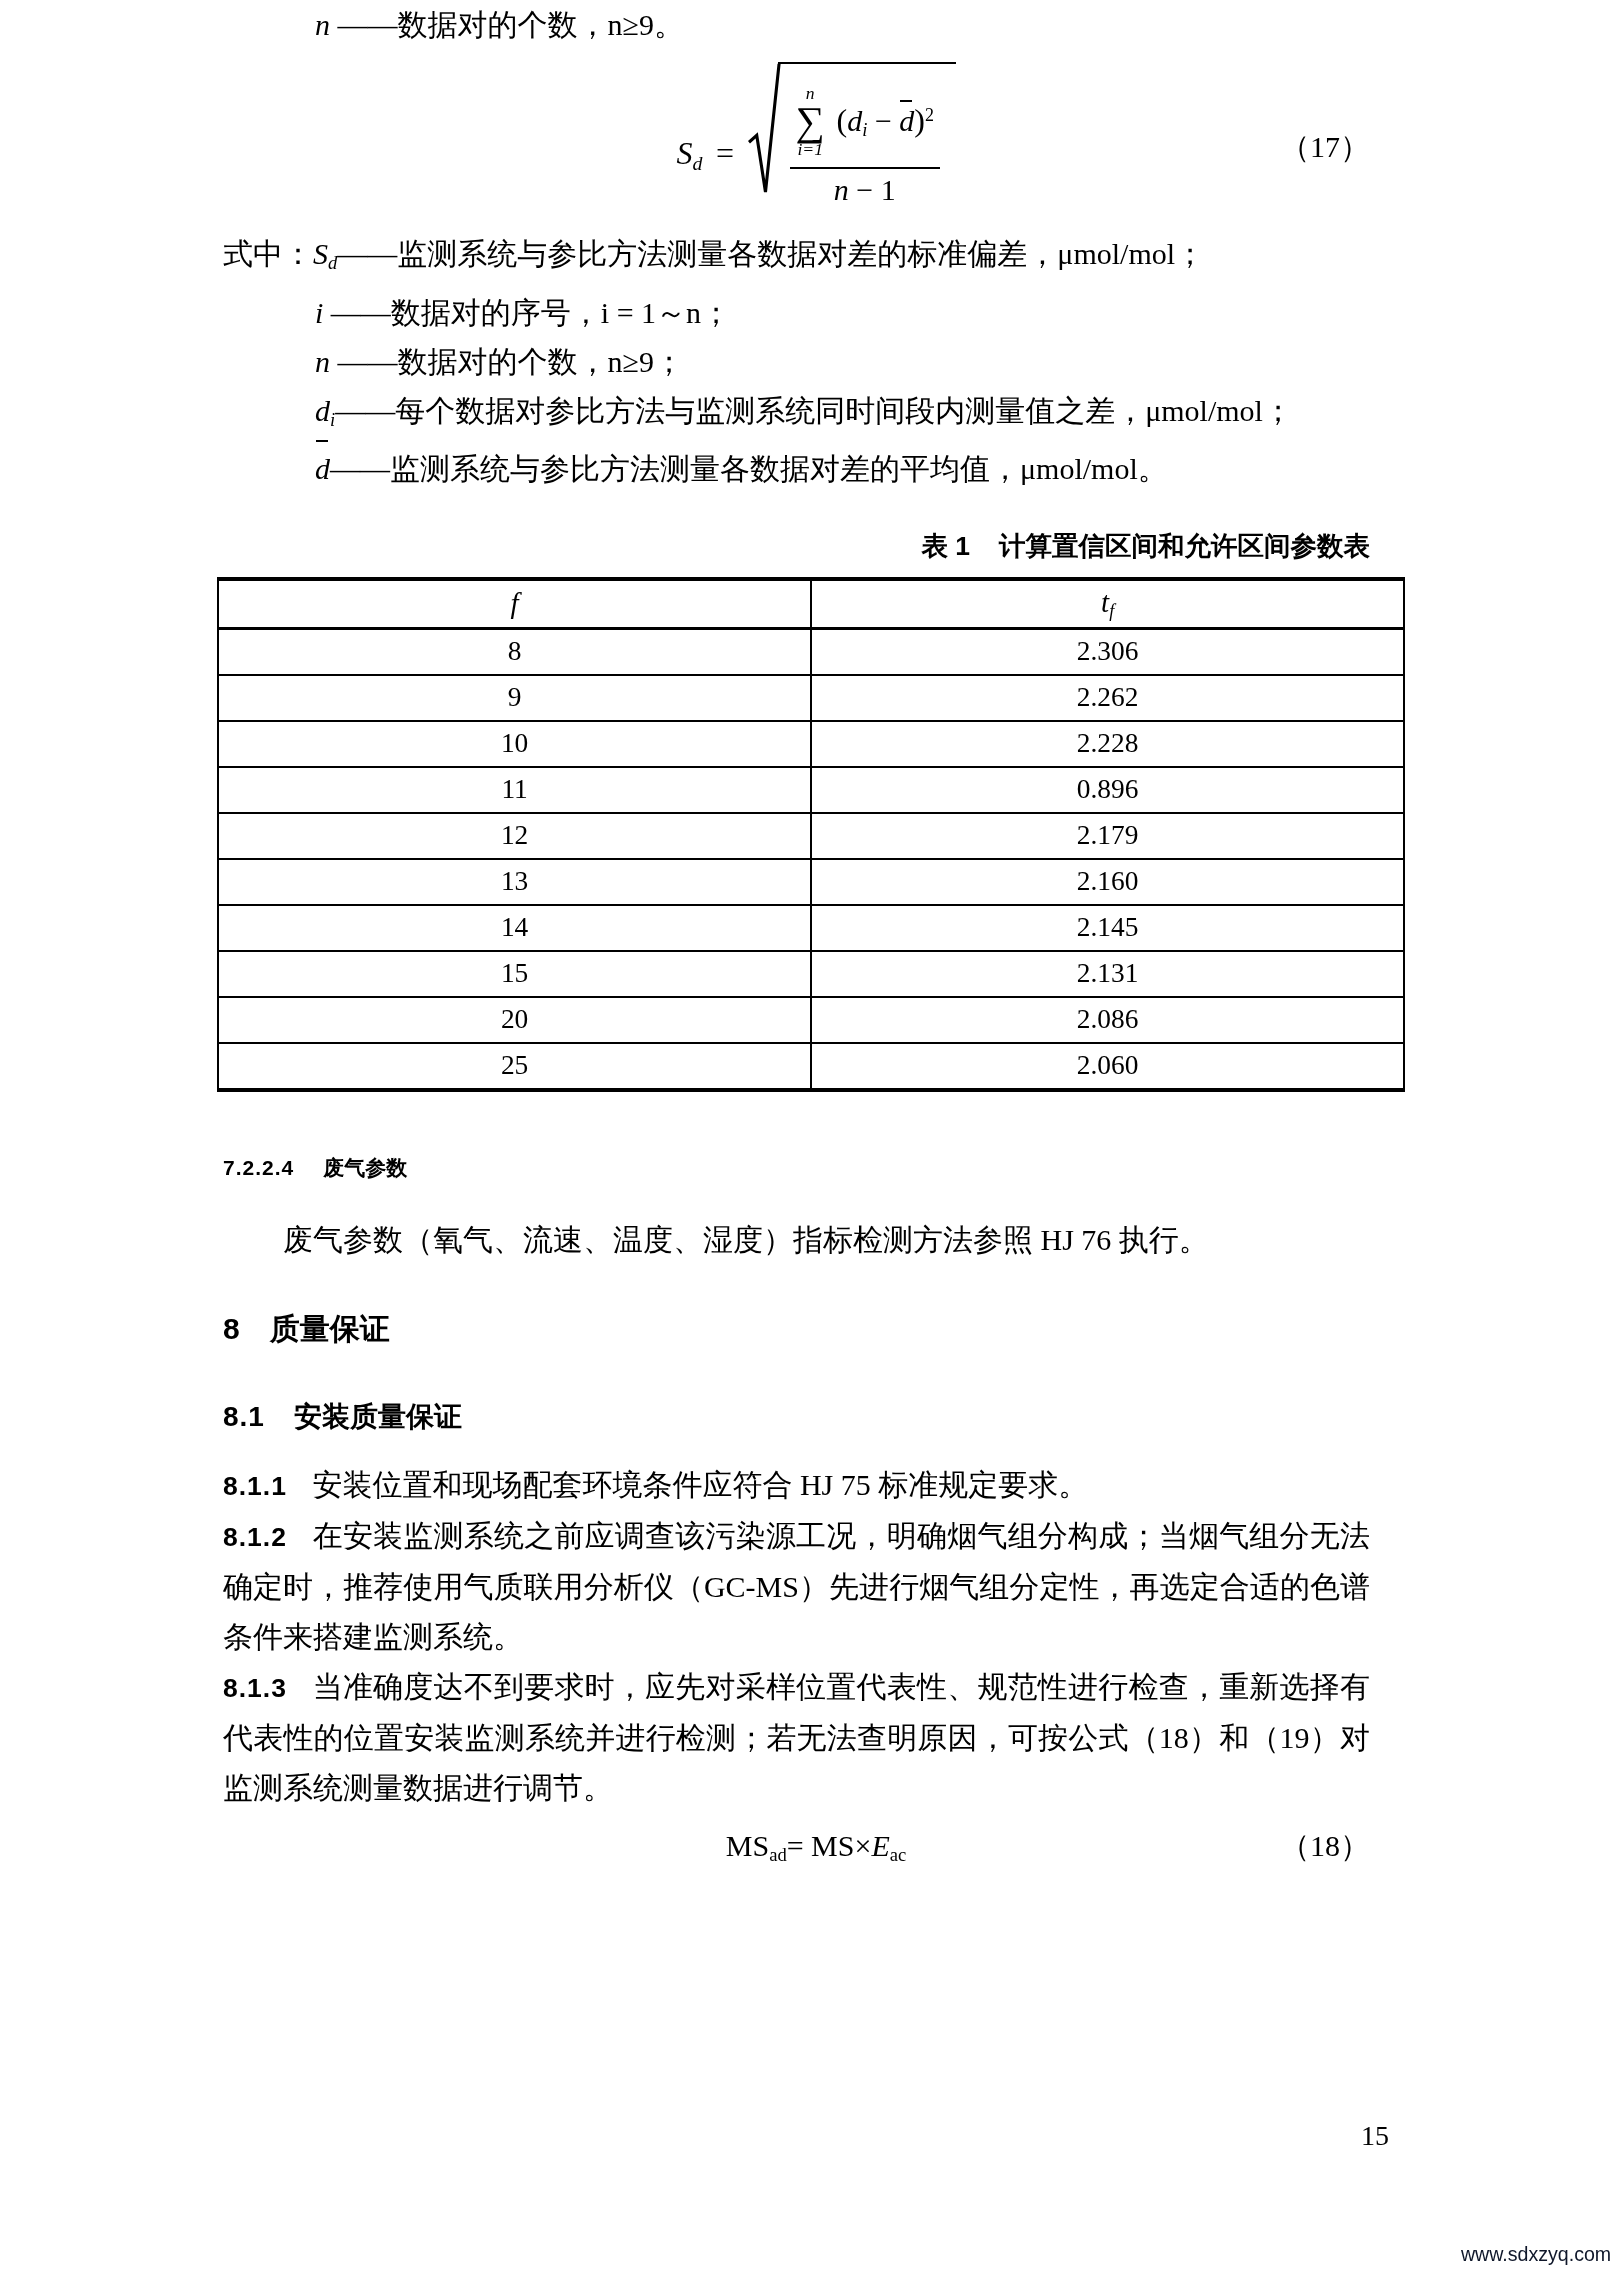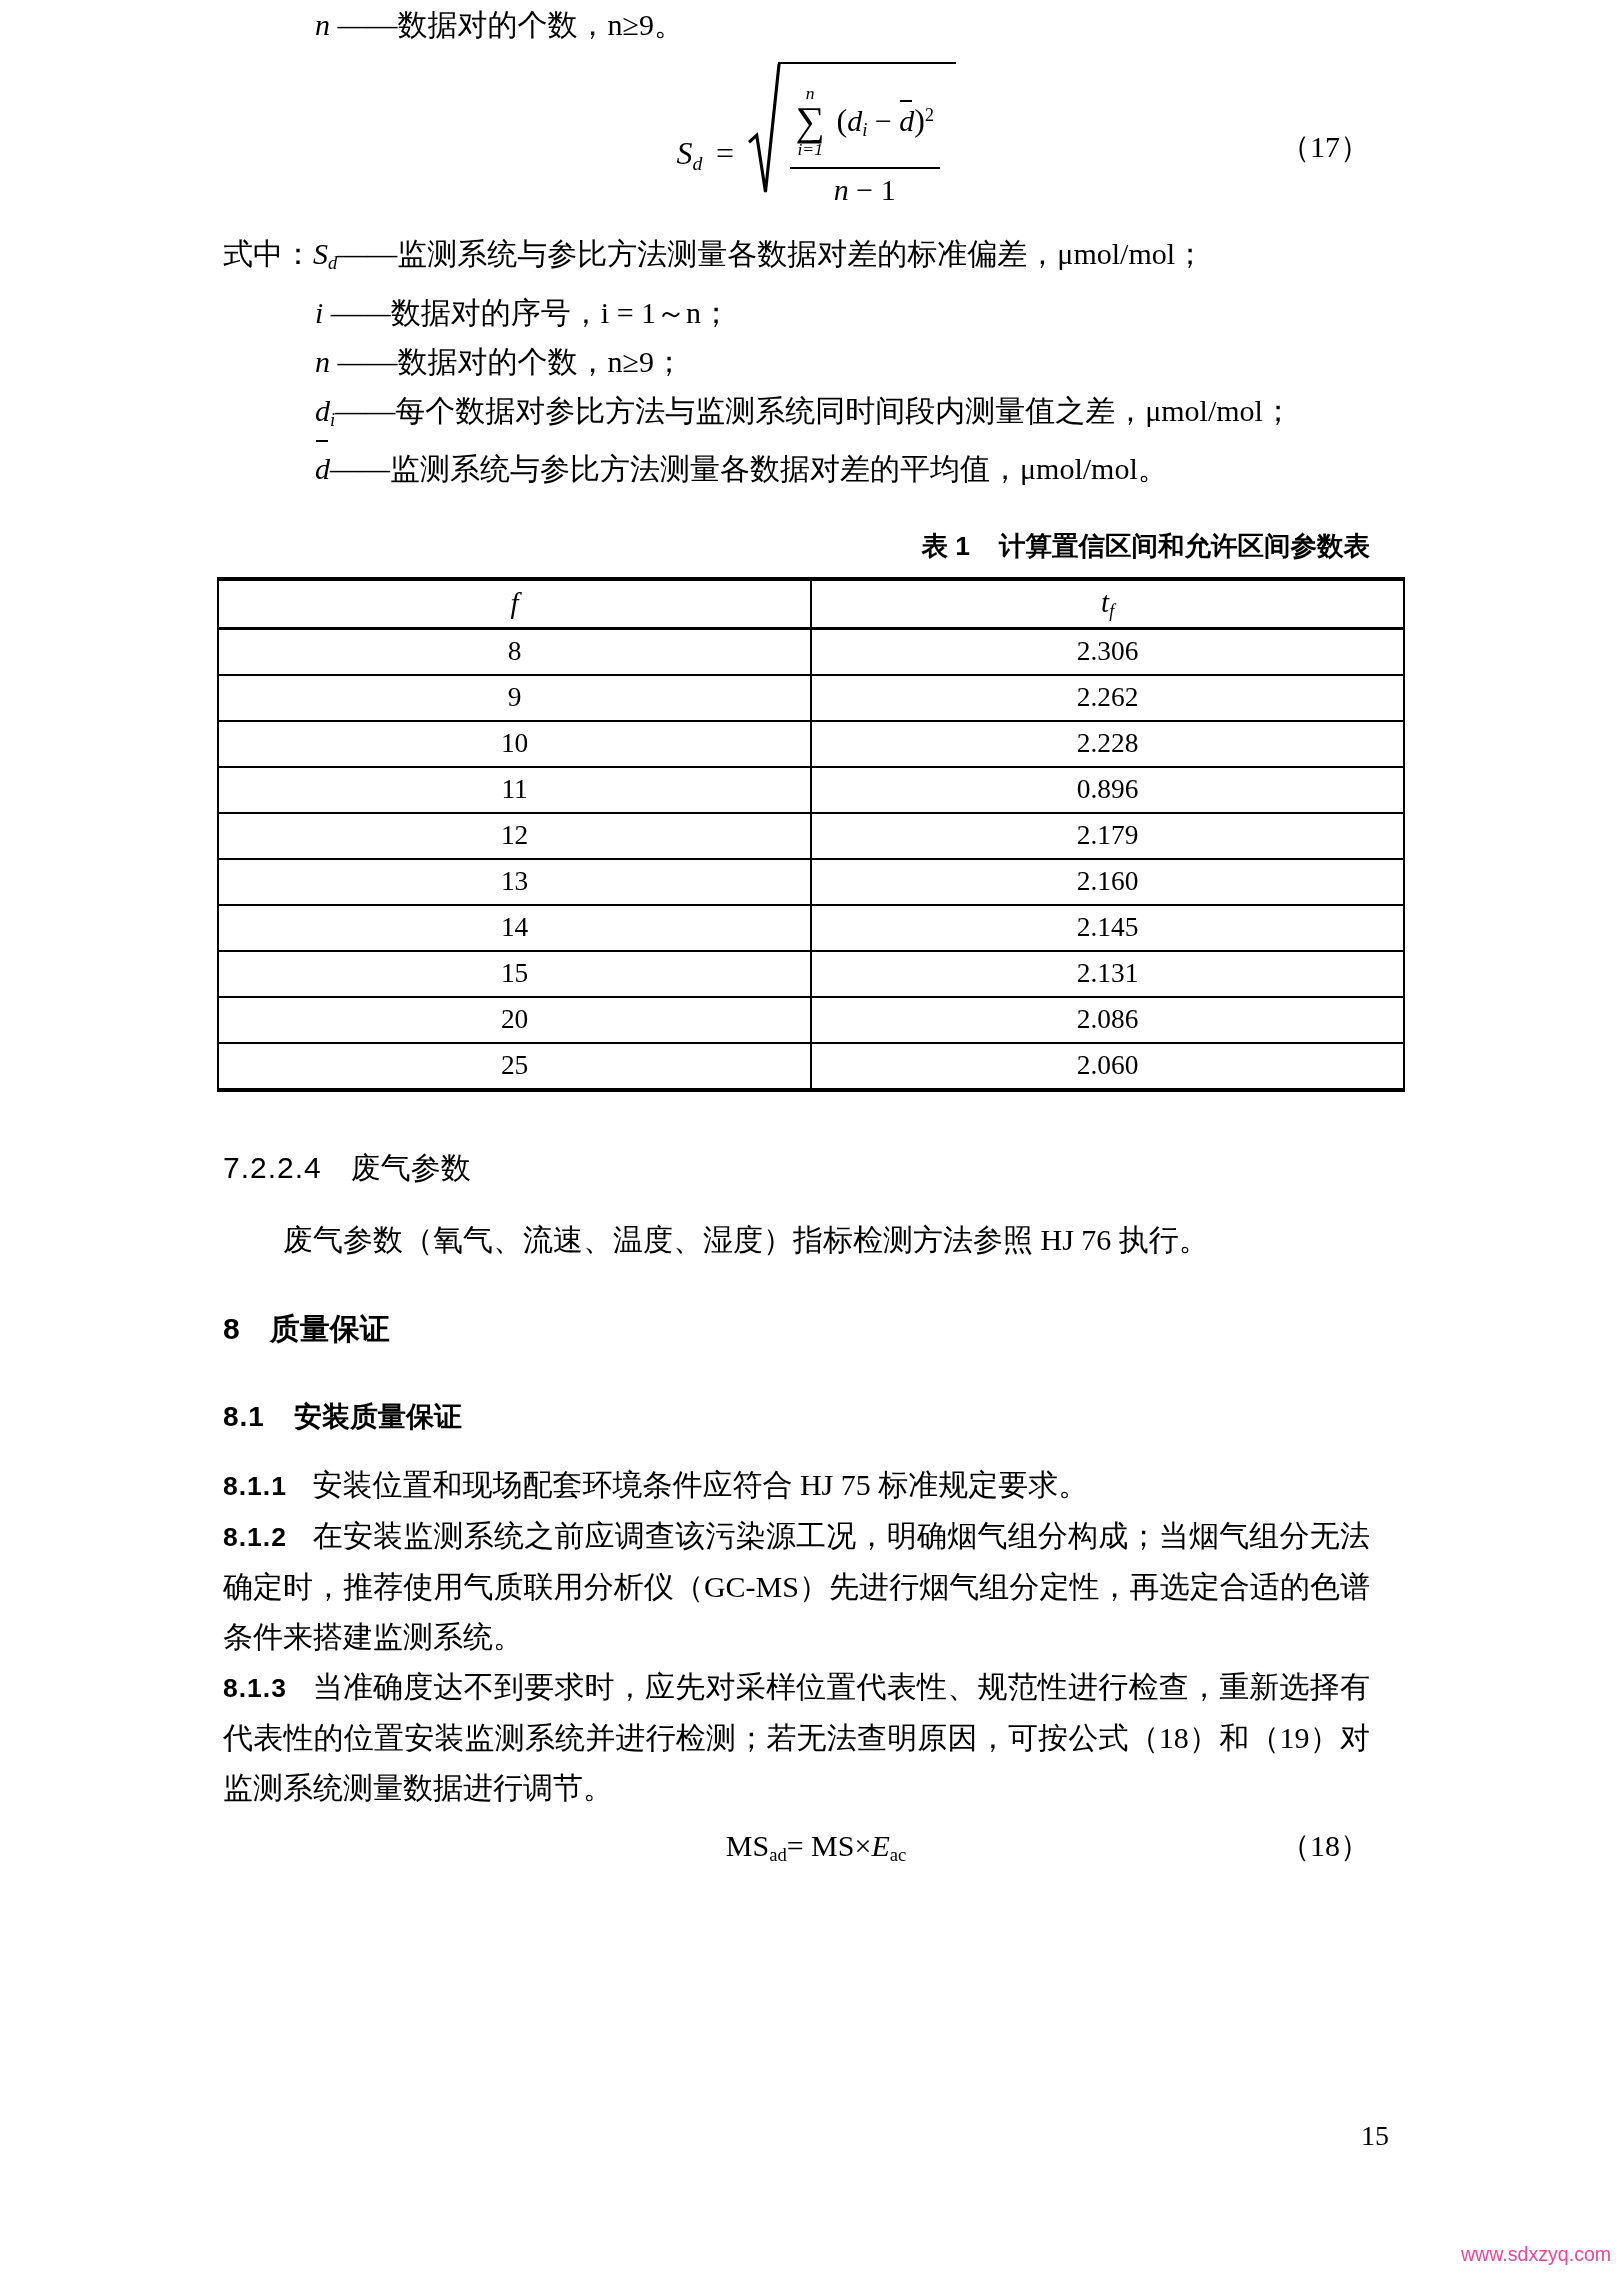--- a/index.html
+++ b/index.html
@@ -48,41 +48,41 @@
   .tbl-title .t-label{margin-right:29px;}
   table.t1{border-collapse:collapse;margin-top:10.8px;margin-left:-5.9px;width:1188px;
     border:2.9px solid #000;border-top:4.9px solid #000;border-bottom:4.9px solid #000;}
   .t1 th,.t1 td{border:2px solid #000;text-align:center;padding:0;}
   .t1 th{height:46px;font-weight:400;font-size:29px;border-bottom:3.9px solid #000;}
   .t1 td{height:44px;font-size:27.4px;}
   .t1 col{width:50%;}
 
   
   .h-sub{margin-top:56px;line-height:39px;font-family:"Liberation Sans", sans-serif;
-    font-weight:400;font-size:30px;white-space:nowrap;}
+    font-weight:700;font-size:21px;white-space:nowrap;}
   .h-sec{margin-top:44px;line-height:39px;font-family:"Liberation Sans", sans-serif;
     font-weight:700;font-size:30px;white-space:nowrap;}
   .h-sub2{margin-top:49px;line-height:39px;font-family:"Liberation Sans", sans-serif;
     font-weight:700;font-size:28px;white-space:nowrap;}
   .h-num{margin-right:29px;letter-spacing:1px;}
   .para{margin:0;line-height:50px;text-align:justify;}
   .p-first{margin-top:28px;text-indent:2em;}
   .clauses{margin-top:24.5px;}
   .clause-num{font-family:"Liberation Sans", sans-serif;font-weight:600;font-size:26.5px;
     margin-right:25.5px;letter-spacing:1px;}
 
   
   .f18{margin-top:9.8px;height:45px;line-height:45px;}
   .f18-body{padding-left:39px;font-size:30px;white-space:nowrap;}
   .f18 .f-label{top:50%;}
 
   
   .page-num{position:absolute;top:2120px;right:232px;font-size:28px;line-height:31px;}
   .watermark{position:absolute;top:2243px;right:9.8px;font-size:19.6px;line-height:23.5px;
-    font-family:"Liberation Sans", sans-serif;color:#ec4899;}
+    font-family:"Liberation Sans", sans-serif;color:#0f172a;}
 </style>
 </head>
 <body>
 
 <div class="content">
 
   <div class="line sym-indent"><span class="fvar">n</span><span> ——数据对的个数，n≥9。</span></div>
 
   <div class="formula-row f17">
     <span class="f17-body">

